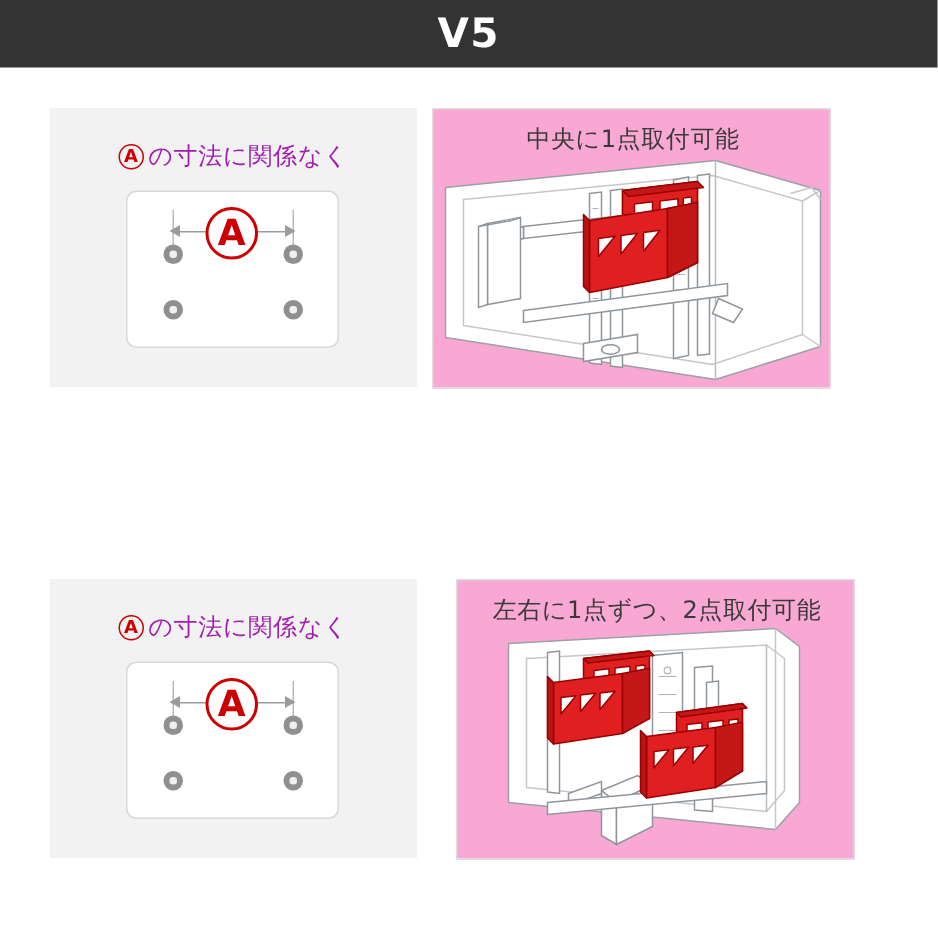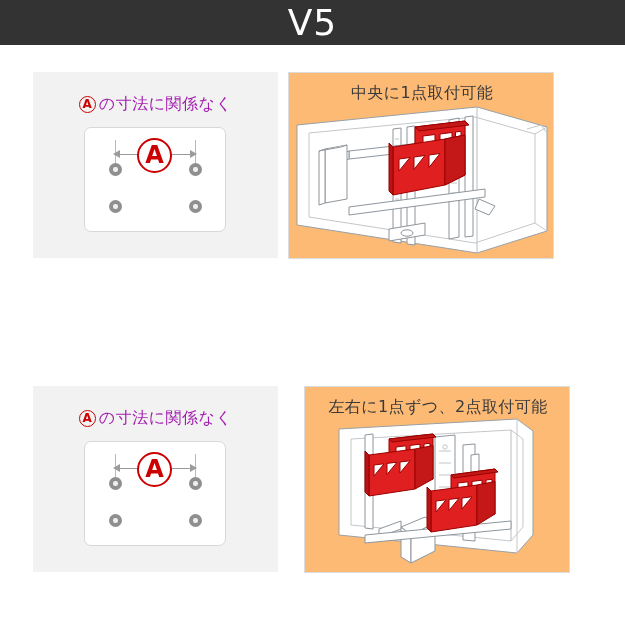--- a/index.html
+++ b/index.html
@@ -12,38 +12,38 @@
   .page{position:relative;width:625px;height:626px;}
 
   
   .header-bar{
     position:absolute;left:0;width:625px;height:45px;
     background:#333333;
     display:flex;align-items:center;justify-content:center;
   }
   .header-title{
     color:#ffffff;
-    font-size:36px;
-    font-weight:400;
+    font-size:27px;
+    font-weight:700;
     letter-spacing:1px;
     line-height:1;
     font-family:"DejaVu Sans","Liberation Sans",sans-serif;
   }
 
   
   .panel-left{
     position:absolute;
     width:245px;height:186px;
     background:#f2f2f2;
     box-sizing:border-box;
   }
   .panel-right{
     position:absolute;
     width:266px;height:187px;
-    background:#fdba74;
+    background:#f9a8d4;
     border:1px solid #dcdcdc;
     box-sizing:border-box;
     overflow:hidden;
   }
 
   
   .cap-line{
     position:absolute;left:0;top:22px;width:245px;
     display:flex;align-items:center;justify-content:center;
     white-space:nowrap;

